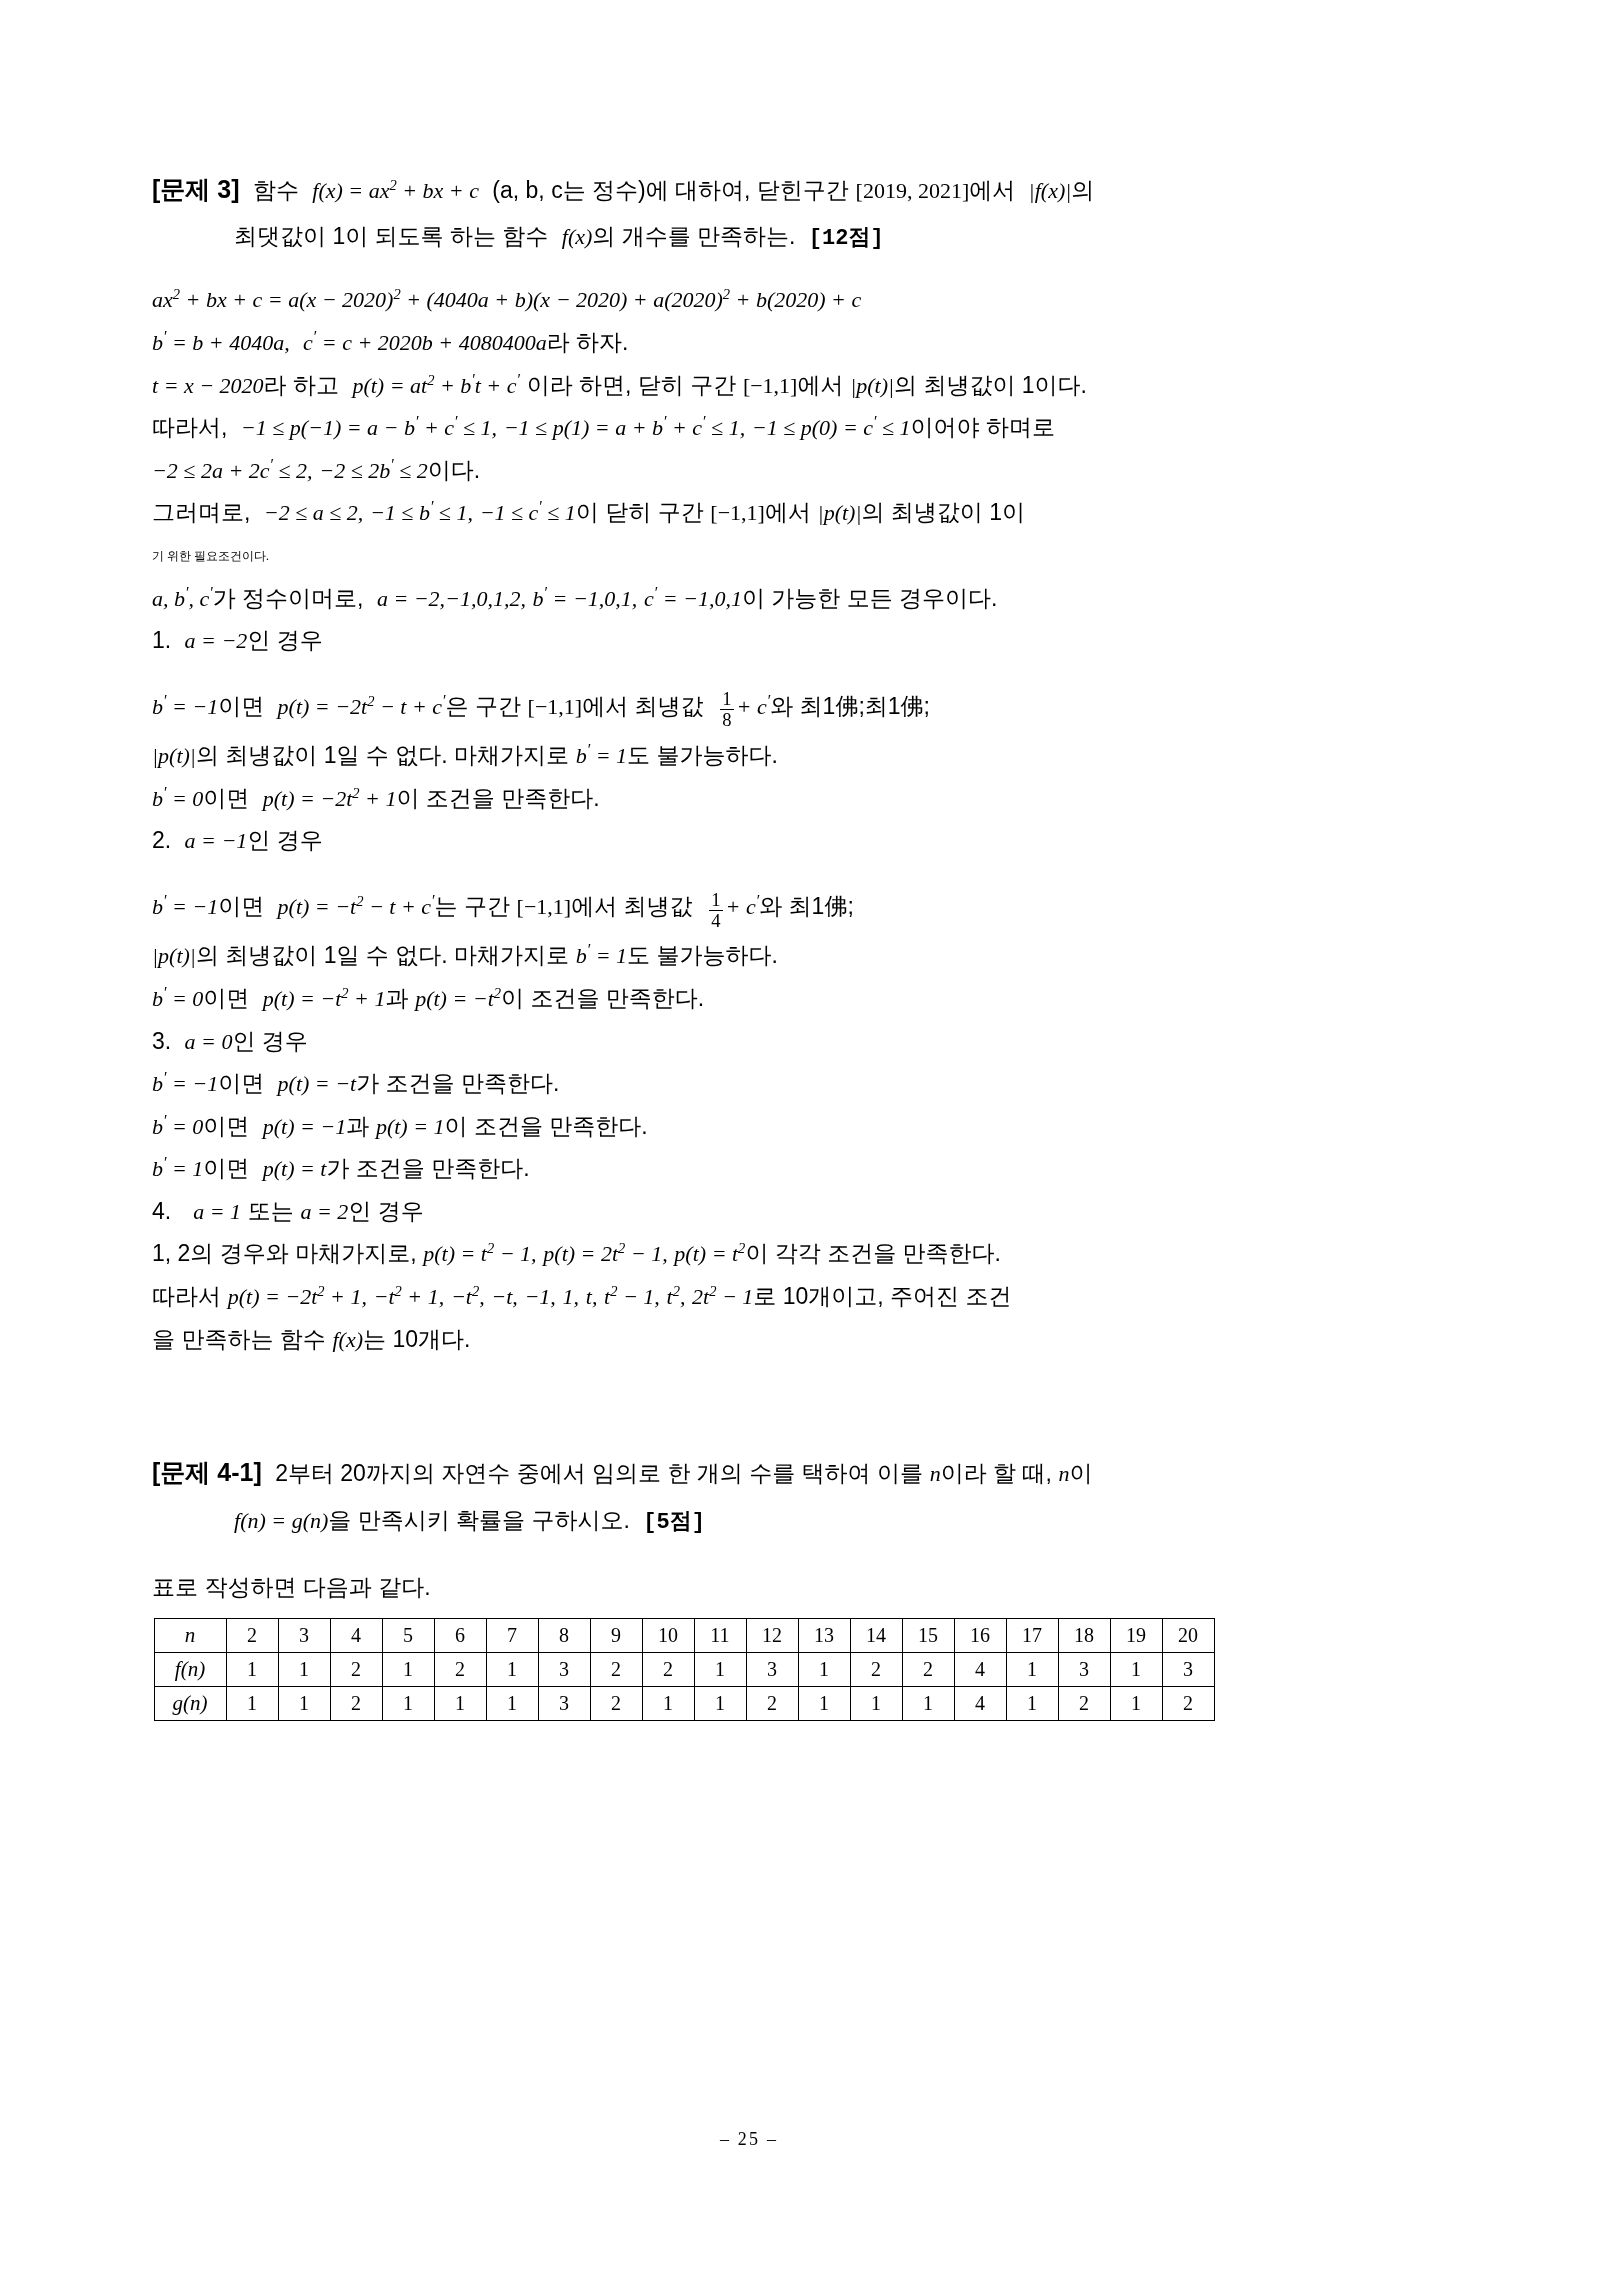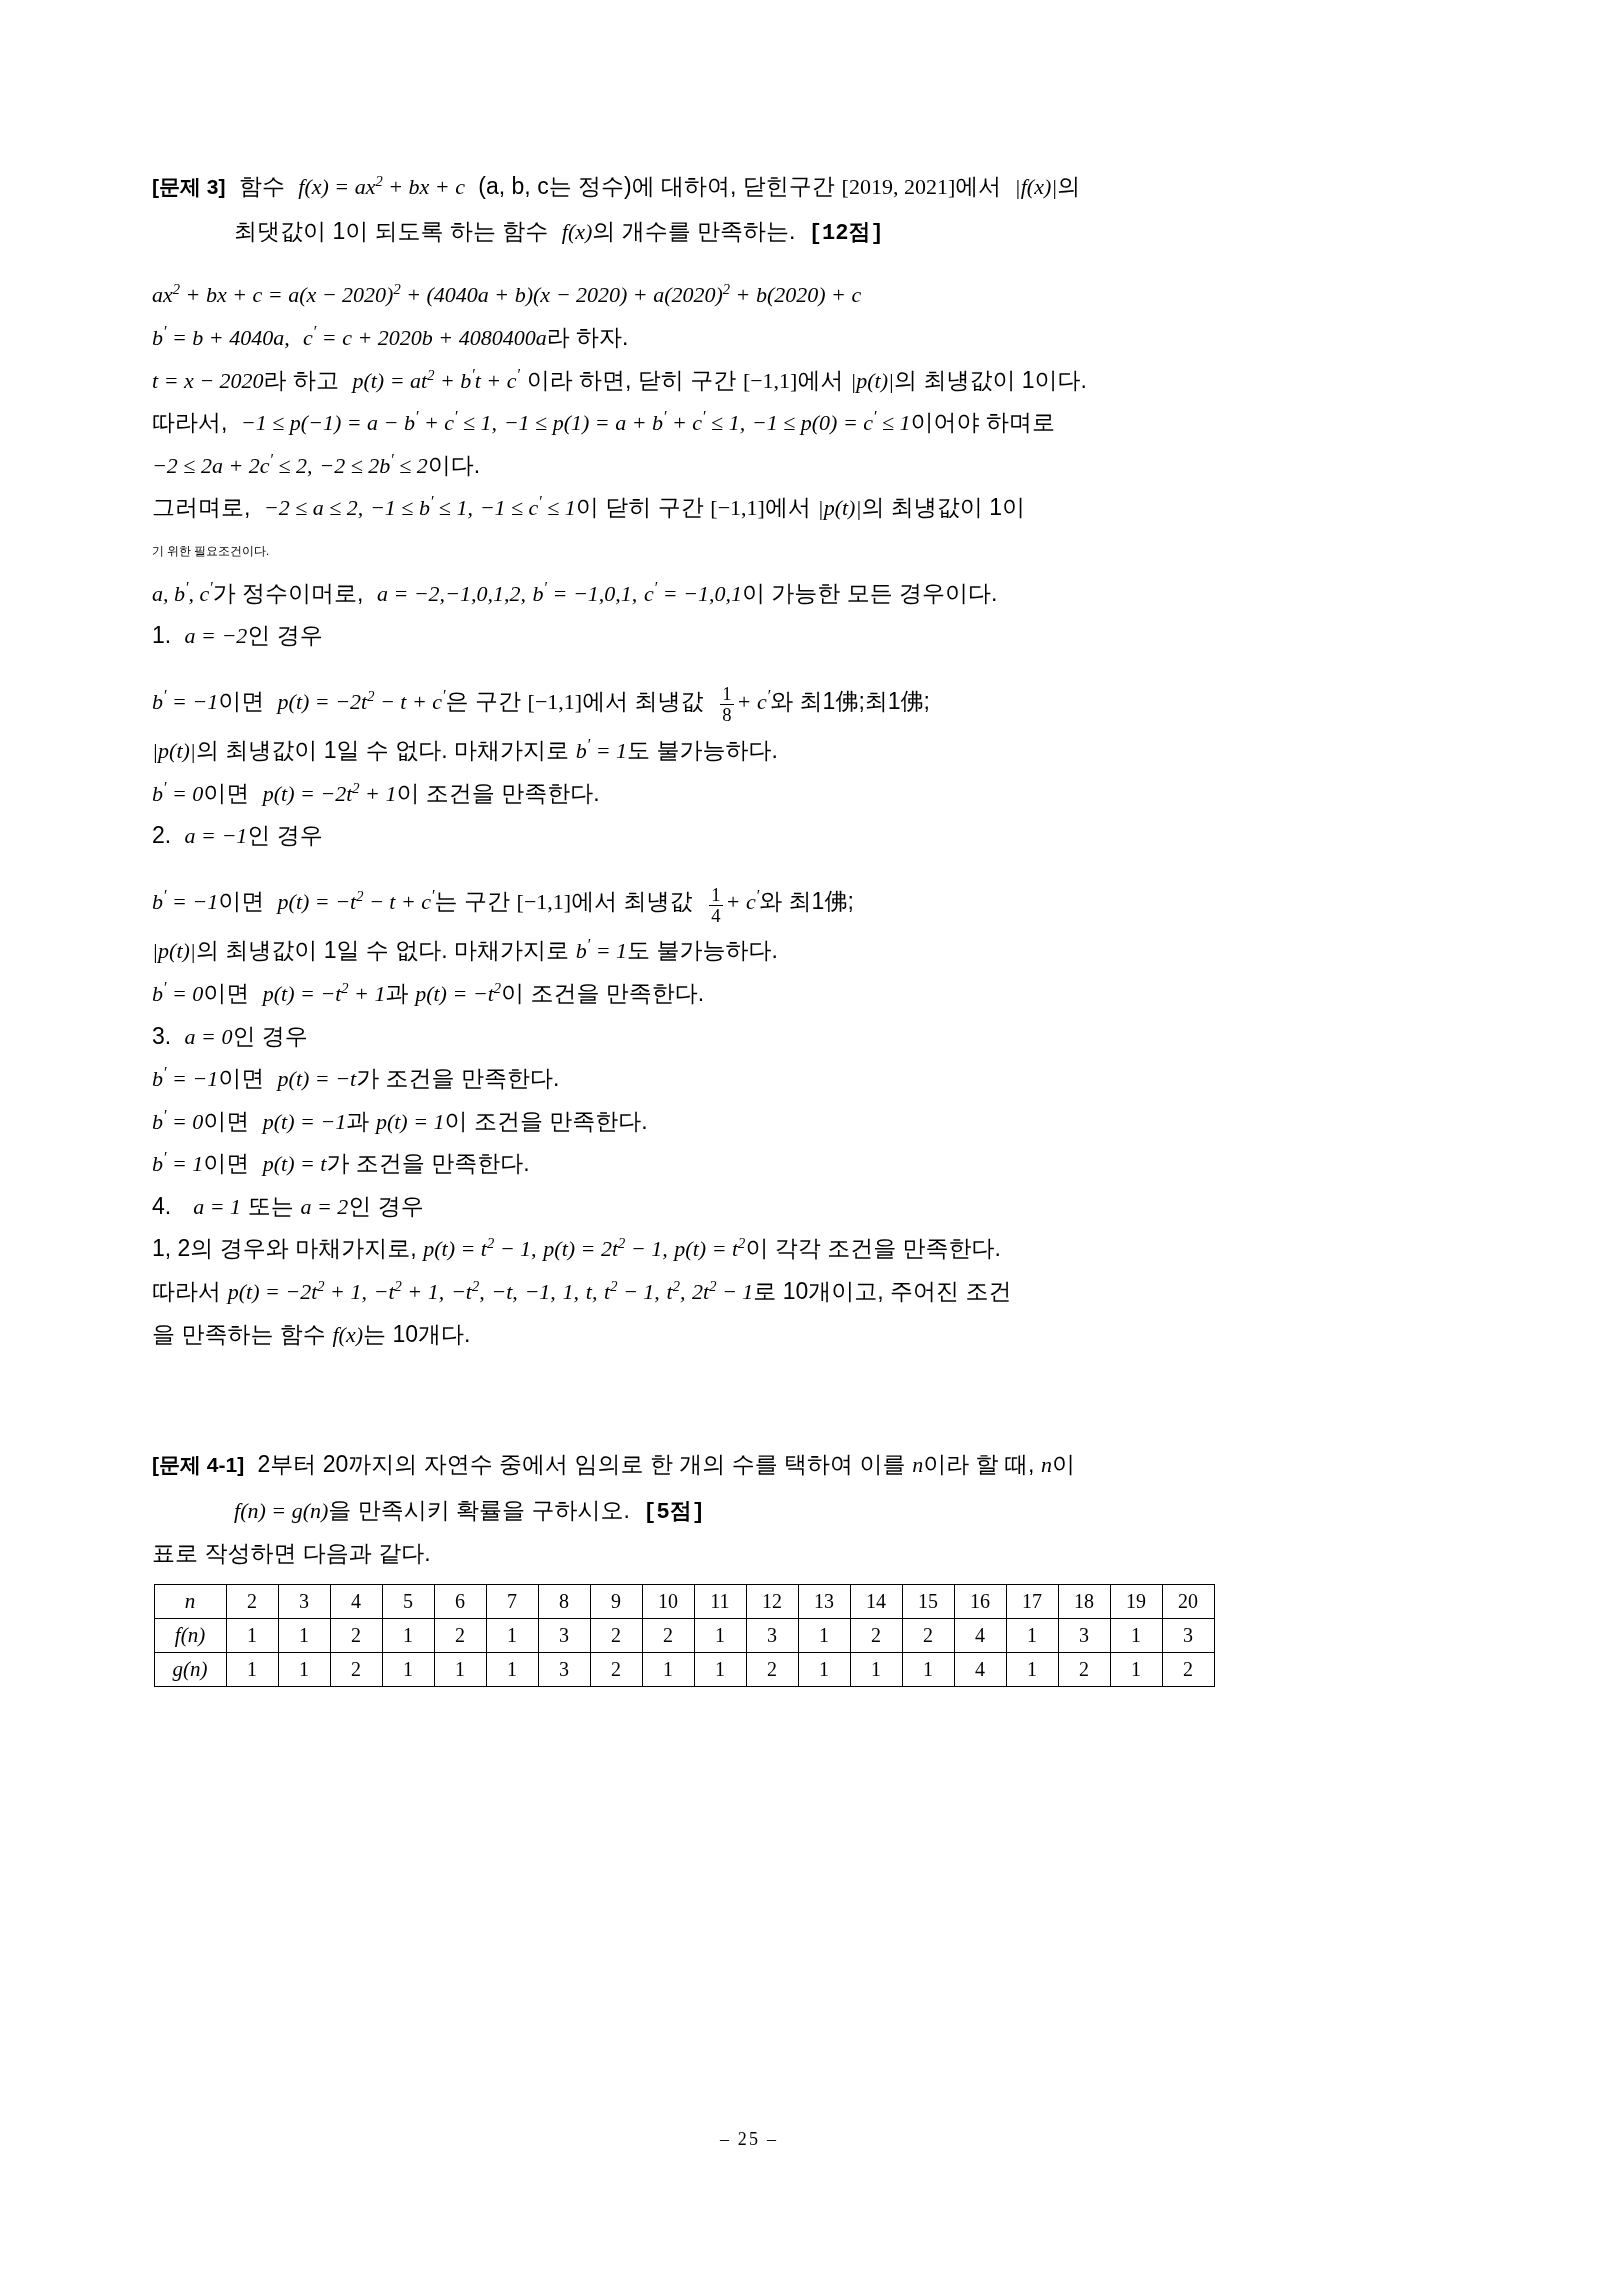--- a/index.html
+++ b/index.html
@@ -64,21 +64,21 @@
     display: block;
     margin-bottom: 7.4px;
   }
   .prob-line {
     display: block;
     white-space: nowrap;
     margin-bottom: 16.4px;
   }
   .prob-tag {
     font-family: "Liberation Sans", "DejaVu Sans", sans-serif;
-    font-size: 21px;
+    font-size: 25px;
     font-weight: bold;
   }
   .prob-line2 {
     padding-left: 82px;
   }
   .pts {
     font-family: Liberation Mono, monospace;
     font-size: 22px;
     font-weight: bold;
   }
@@ -114,21 +114,21 @@
     line-height: 1.08;
     margin: 0 3px;
     position: relative;
     top: -1.5px;
   }
   .frac .num { display: block; padding: 0 2.2px; }
   .frac .den { display: block; padding: 0 2.2px; border-top: 1.2px solid #000; }
 
   
   .tbl-intro {
-    margin-top: 16px;
+    margin-top: 40px;
     margin-bottom: 19.3px;
     font-size: 23px;
   }
   table.vtable {
     border-collapse: collapse;
     margin-left: 1.5px;
     table-layout: fixed;
   }
   table.vtable td {
     border: 1px solid #000;

